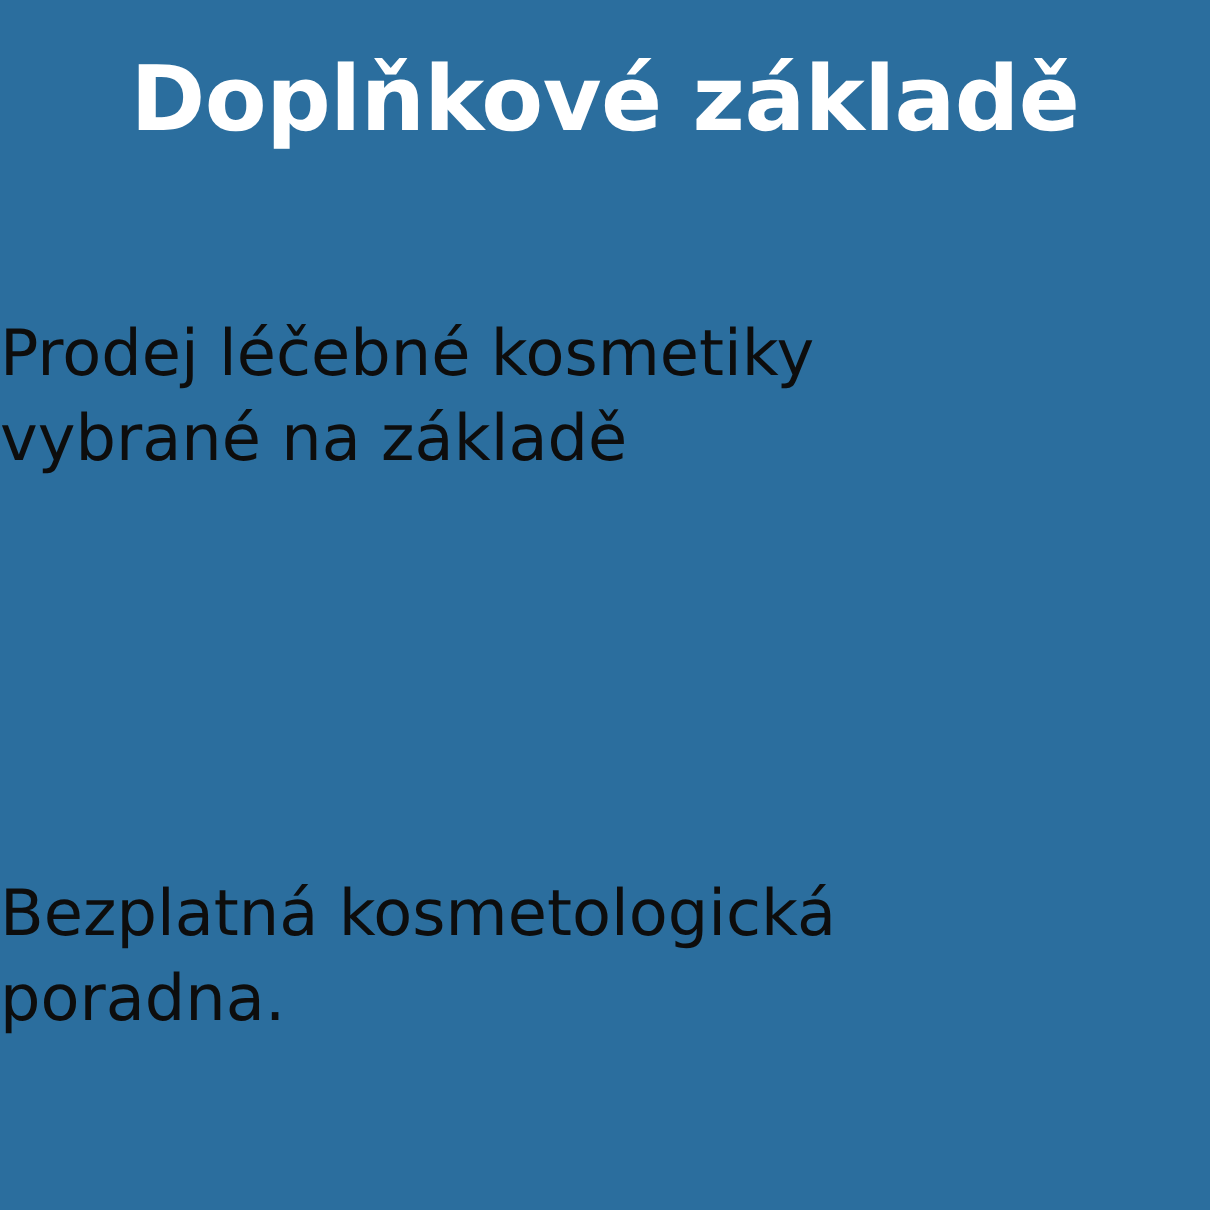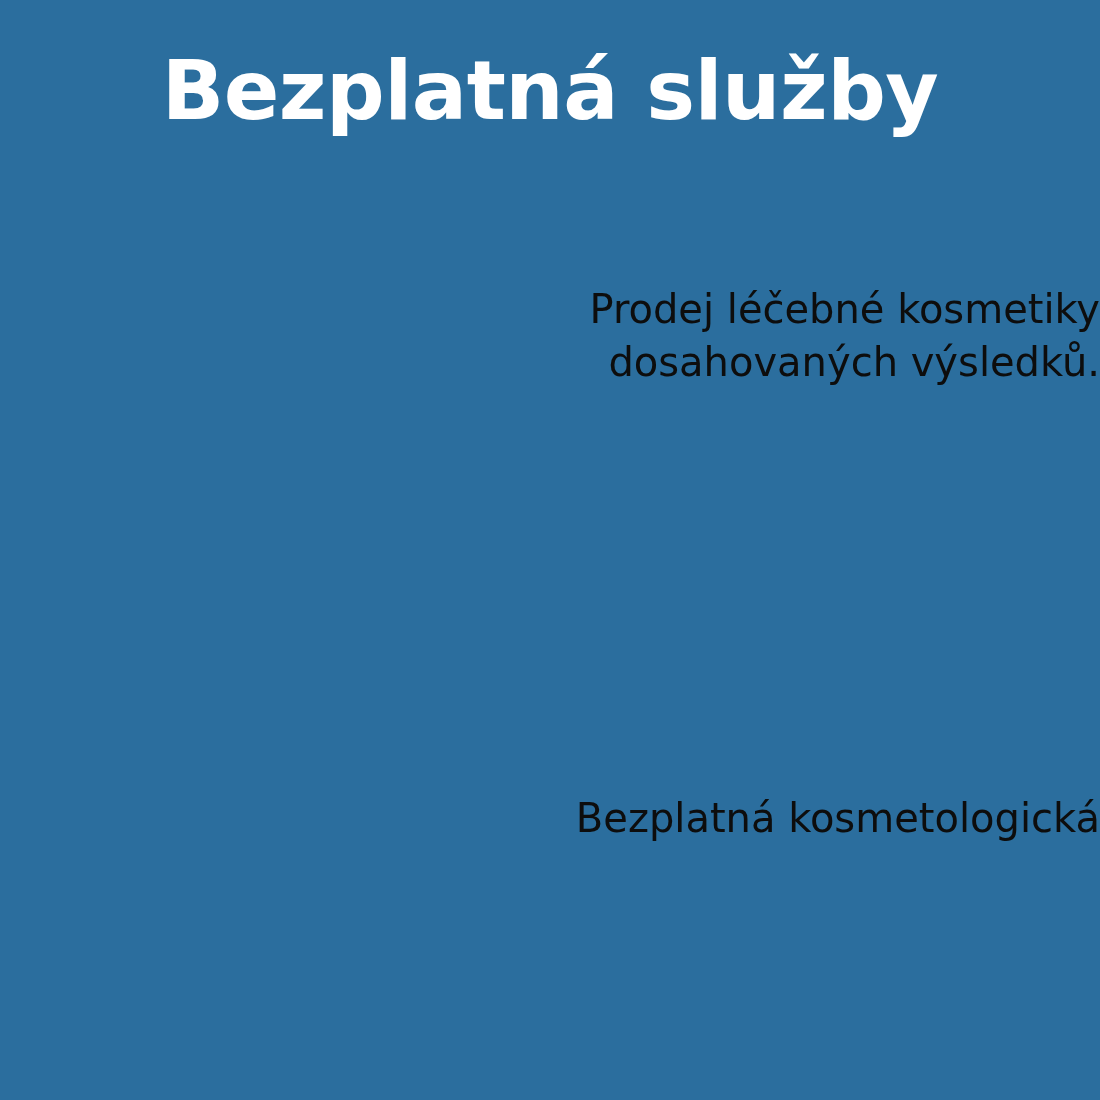--- a/index.html
+++ b/index.html
@@ -30,46 +30,47 @@
     color: #ffffff;
     font-size: 82px;
     font-weight: bold;
     line-height: 1.05;
     letter-spacing: -0.5px;
   }
   .body-block {
     position: absolute;
     left: 0;
     width: 1100px;
-    text-align: right;
+    text-align: left;
     color: #0d0d0d;
-    font-size: 40px;
+    font-size: 58px;
     line-height: 1.33;
     font-weight: normal;
   }
   .paragraph-1 {
     top: 283px;
   }
   .paragraph-2 {
     top: 792px;
   }
   .body-line {
     display: block;
     white-space: pre;
   }
 </style>
 </head>
 <body style="background: rgb(43, 110, 158);">
 
 <div class="slide" style="background: rgb(43, 110, 158);">
 
-  <div class="slide-title" style="color: rgb(255, 255, 255);">Bezplatná služby</div>
+  <div class="slide-title" style="color: rgb(255, 255, 255);">Doplňkové základě</div>
 
   <div class="body-block paragraph-1" style="color: rgb(13, 13, 13);">
     <span class="body-line">Prodej léčebné kosmetiky</span>
-    <span class="body-line">dosahovaných výsledků.</span>
+    <span class="body-line">vybrané na základě</span>
   </div>
 
   <div class="body-block paragraph-2" style="color: rgb(13, 13, 13);">
     <span class="body-line">Bezplatná kosmetologická</span>
+    <span class="body-line">poradna.</span>
   </div>
 
 </div>
 
 </body></html>

